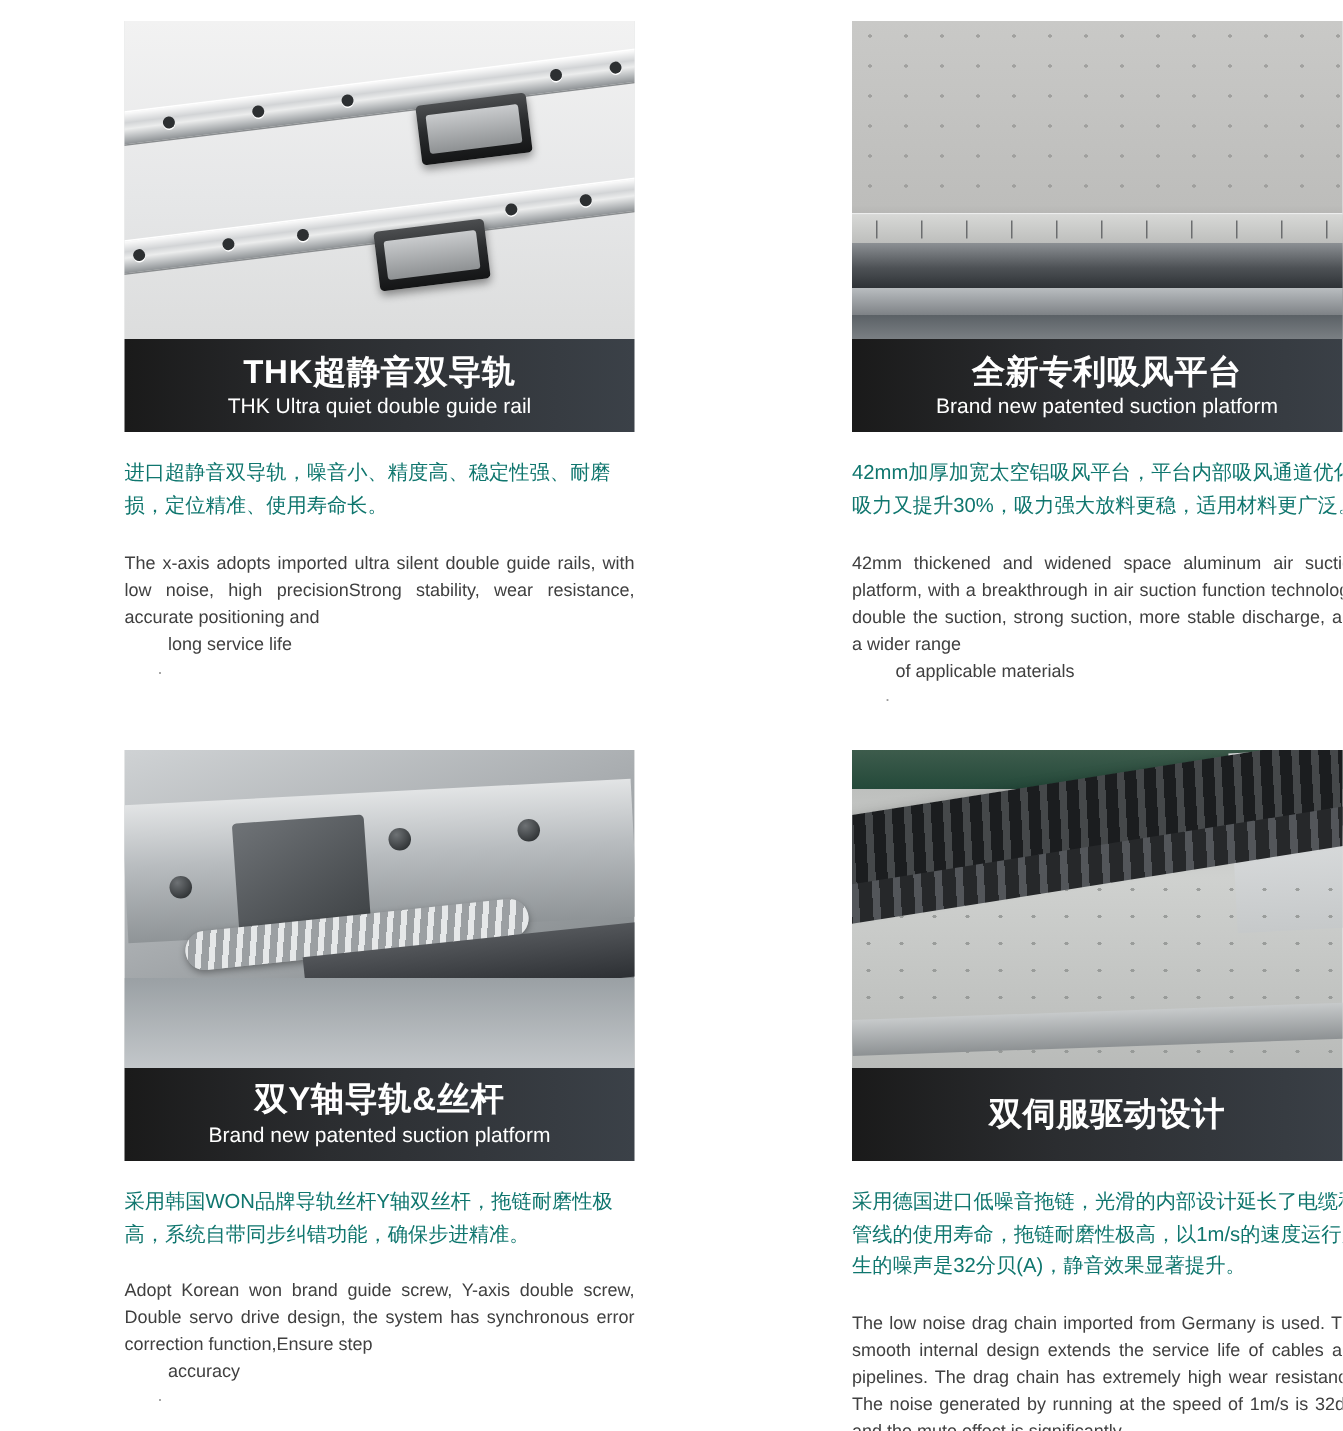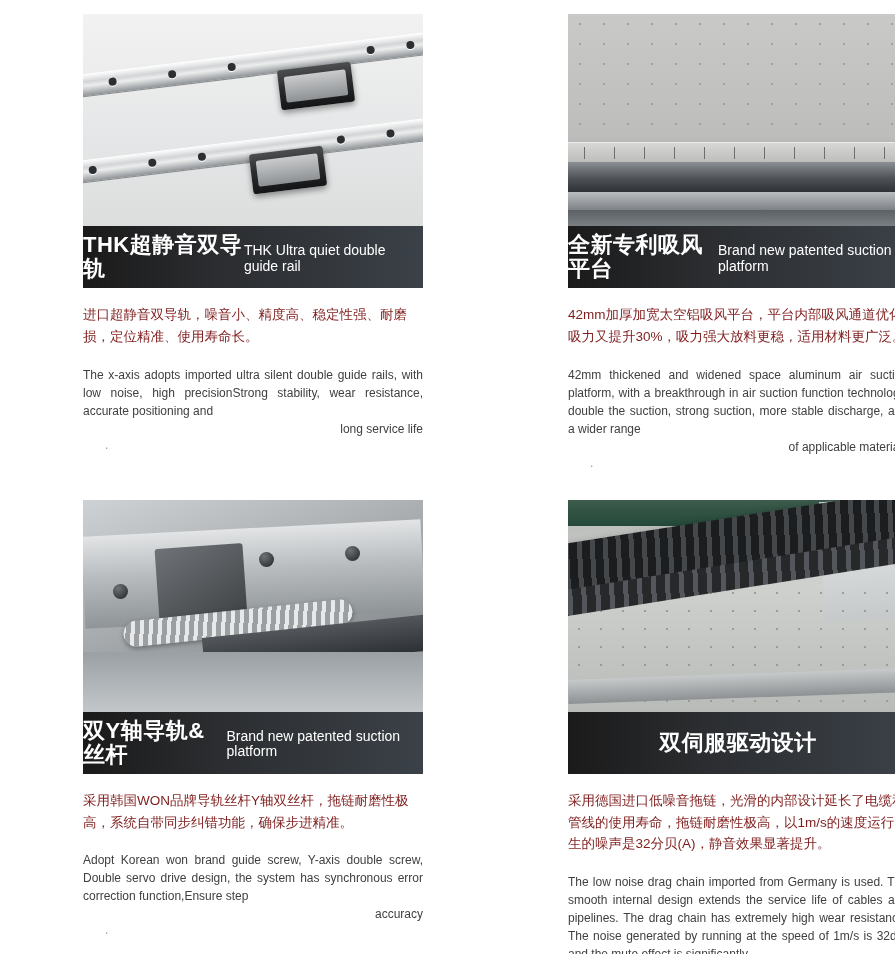--- a/index.html
+++ b/index.html
@@ -220,21 +220,21 @@
     background: linear-gradient(180deg, #c7cacb, #8d9193);
     transform: rotate(-2deg);
   }
   
   .banner {
     width: 340px;
     height: 62px;
     background: linear-gradient(90deg, #1a1a1a 0%, #2b2d30 40%, #3b4148 100%);
     color: #ffffff;
     display: flex;
-    flex-direction: row;
+    flex-direction: column;
     align-items: center;
     justify-content: center;
     box-sizing: border-box;
   }
   .banner .cn {
     font-size: 22px;
     font-weight: bold;
     letter-spacing: .5px;
     line-height: 1.1;
   }
@@ -243,33 +243,34 @@
     margin-top: 3px;
     line-height: 1.1;
   }
   .body {
     width: 340px;
     padding-top: 16px;
   }
   .body .p-cn {
     font-size: 13.5px;
     line-height: 1.62;
-    color: #7f1d1d;
+    color: #0f766e;
     margin: 0;
   }
   .body .p-en {
     font-size: 12px;
     line-height: 1.5;
     color: #404040;
     margin: 18px 0 0 0;
     text-align: justify;
   }
   .body .p-en .last {
     display: block;
-    text-align: right;
+    text-align: left;
+    margin-left: 29px;
   }
   .dot-mark {
     color: #9a9a9a;
     font-size: 12px;
     margin-left: 22px;
   }
   .col-right .photo,
   .col-right .banner,
   .col-right .body {
     width: 340px;

